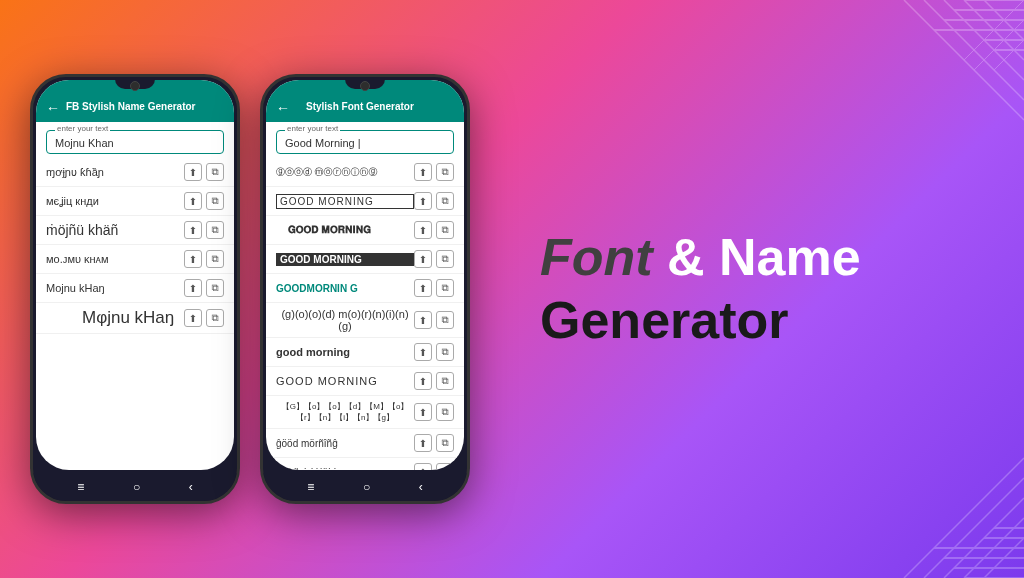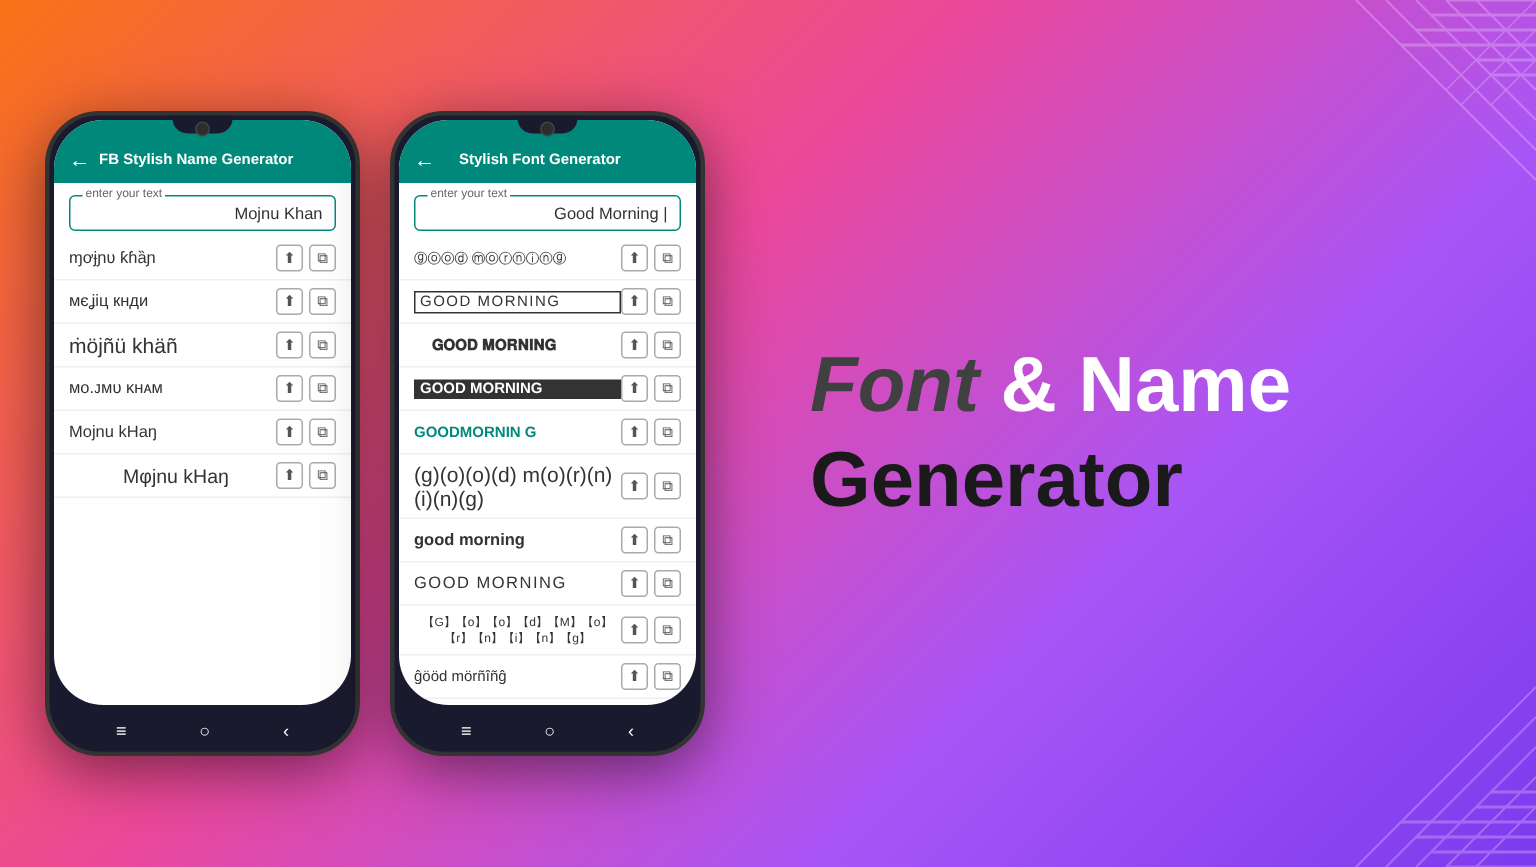--- a/index.html
+++ b/index.html
@@ -111,21 +111,20 @@
     .input-area {
       padding: 8px 10px 4px;
       flex-shrink: 0;
     }
 
     .input-field {
       border: 1px solid #00897b;
       border-radius: 4px;
       position: relative;
       padding: 4px 8px;
-      text-align: right;
     }
 
     .input-label {
       position: absolute;
       top: -7px;
       left: 8px;
       background: white;
       font-size: 8px;
       color: #666;
       padding: 0 2px;
@@ -309,21 +308,21 @@
           </div>
         </div>
         <div class="font-item">
           <span class="font-text" style="font-size:11px;">Mojnu kHaŋ</span>
           <div class="font-actions">
             <div class="action-btn">⬆</div>
             <div class="action-btn">⧉</div>
           </div>
         </div>
         <div class="font-item">
-          <span class="font-text" style="font-size:13px;padding-left:36px;">Mφjnu kHaŋ</span>
+          <span class="font-text" style="font-size:17px;padding-left:36px;">Mφjnu kHaŋ</span>
           <div class="font-actions">
             <div class="action-btn">⬆</div>
             <div class="action-btn">⧉</div>
           </div>
         </div>
       </div>
     </div>
     <div class="phone-bottom">
       <span class="nav-btn">≡</span>
       <span class="nav-btn">○</span>
@@ -375,21 +374,21 @@
           </div>
         </div>
         <div class="font-item">
           <span class="font-text" style="font-size:10px; color:#00897b; font-weight:bold;">GOODMORNIN G</span>
           <div class="font-actions">
             <div class="action-btn">⬆</div>
             <div class="action-btn">⧉</div>
           </div>
         </div>
         <div class="font-item">
-          <span class="font-text" style="font-size:14px;">(g)(o)(o)(d) m(o)(r)(n)(i)(n)(g)</span>
+          <span class="font-text" style="font-size:11px;text-align:center;">(g)(o)(o)(d) m(o)(r)(n)(i)(n)(g)</span>
           <div class="font-actions">
             <div class="action-btn">⬆</div>
             <div class="action-btn">⧉</div>
           </div>
         </div>
         <div class="font-item">
           <span class="font-text" style="font-size:11px; font-weight:bold;">good morning</span>
           <div class="font-actions">
             <div class="action-btn">⬆</div>
             <div class="action-btn">⧉</div>

